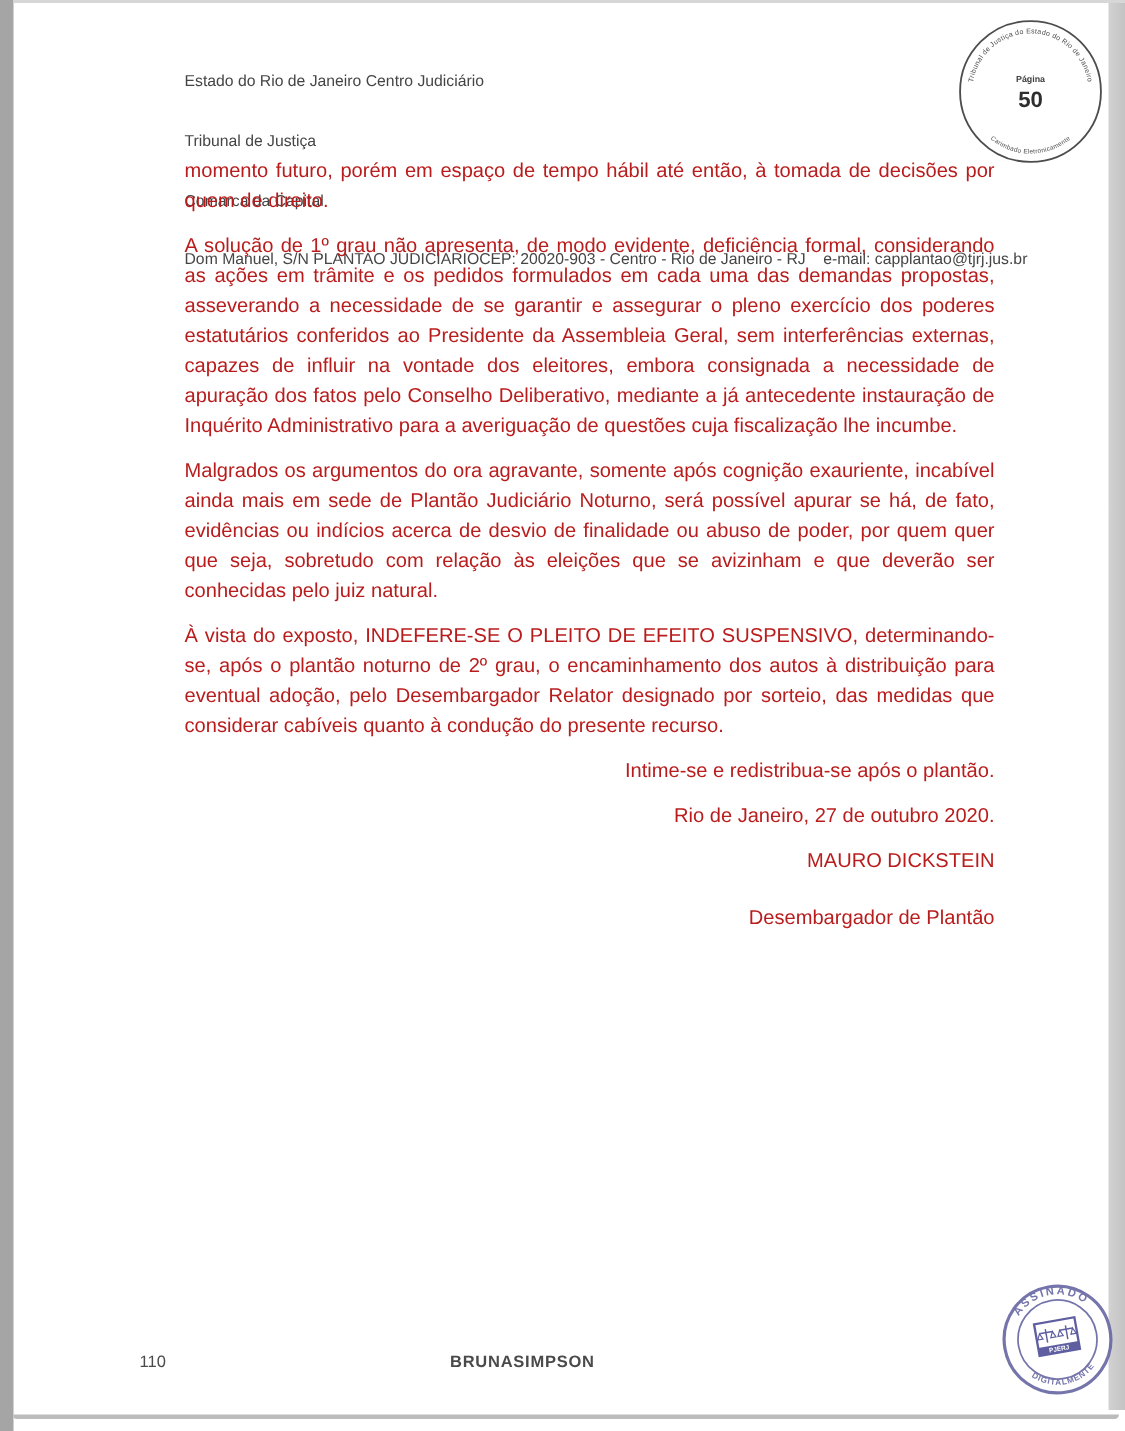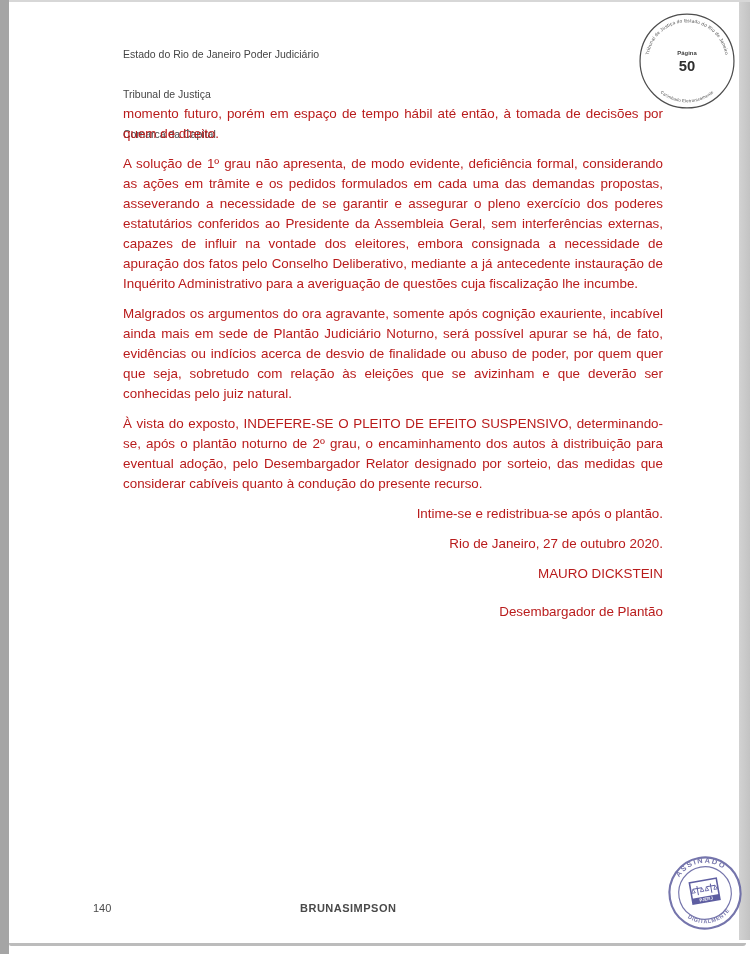--- a/index.html
+++ b/index.html
@@ -41,23 +41,24 @@
 </style>
 </head>
 <body>
 
 <div class="edge-left"></div>
 <div class="edge-top"></div>
 <div class="edge-right"></div>
 <div class="edge-bottom"></div>
 
 <div class="header">
-  <div>Estado do Rio de Janeiro Poder Judiciário</div>
+  <div>Estado do Rio de Janeiro Centro Judiciário</div>
   <div>Tribunal de Justiça</div>
   <div>Comarca da Capital</div>
+  <div>Dom Manuel, S/N PLANTAO JUDICIARIOCEP: 20020-903 - Centro - Rio de Janeiro - RJ    e-mail: capplantao@tjrj.jus.br</div>
 </div>
 
 <div class="page-stamp">
   <svg viewBox="0 0 96 96">
     <circle cx="48" cy="48" r="46" fill="none" stroke="#4d4d4d" stroke-width="1.2"></circle>
     <defs>
       <path id="arcTopP" d="M 12.3 61 A 38 38 0 1 1 83.7 61"></path>
       <path id="arcBottomP" d="M 19.0 76.5 A 41 41 0 0 0 77.0 76.5"></path>
     </defs>
     <text font-size="4.6" fill="#4d4d4d" letter-spacing="0.2">
@@ -75,21 +76,21 @@
   <p>momento futuro, porém em espaço de tempo hábil até então, à tomada de decisões por quem de direito.</p>
   <p>A solução de 1º grau não apresenta, de modo evidente, deficiência formal, considerando as ações em trâmite e os pedidos formulados em cada uma das demandas propostas, asseverando a necessidade de se garantir e assegurar o pleno exercício dos poderes estatutários conferidos ao Presidente da Assembleia Geral, sem interferências externas, capazes de influir na vontade dos eleitores, embora consignada a necessidade de apuração dos fatos pelo Conselho Deliberativo, mediante a já antecedente instauração de Inquérito Administrativo para a averiguação de questões cuja fiscalização lhe incumbe.</p>
   <p>Malgrados os argumentos do ora agravante, somente após cognição exauriente, incabível ainda mais em sede de Plantão Judiciário Noturno, será possível apurar se há, de fato, evidências ou indícios acerca de desvio de finalidade ou abuso de poder, por quem quer que seja, sobretudo com relação às eleições que se avizinham e que deverão ser conhecidas pelo juiz natural.</p>
   <p>À vista do exposto, INDEFERE-SE O PLEITO DE EFEITO SUSPENSIVO, determinando-se, após o plantão noturno de 2º grau, o encaminhamento dos autos à distribuição para eventual adoção, pelo Desembargador Relator designado por sorteio, das medidas que considerar cabíveis quanto à condução do presente recurso.</p>
   <p class="nojust">Intime-se e redistribua-se após o plantão.</p>
   <p class="nojust">Rio de Janeiro, 27 de outubro 2020.</p>
   <p class="nojust">MAURO DICKSTEIN</p>
   <p class="nojust extra-gap">Desembargador de Plantão</p>
 </div>
 
-<div class="footer-num">140</div>
+<div class="footer-num">110</div>
 <div class="footer-name">BRUNASIMPSON</div>
 
 <div class="sig-stamp">
   <svg viewBox="0 0 78 78">
     <circle cx="39" cy="39" r="36.5" fill="#ffffff" stroke="#6a6aa5" stroke-width="2.2"></circle>
     <circle cx="39" cy="39" r="27" fill="none" stroke="#6a6aa5" stroke-width="1.2"></circle>
     <defs>
       <path id="sigTopP" d="M 9.9 28.4 A 31 31 0 0 1 68.1 28.4"></path>
       <path id="sigBotP" d="M 13.6 56.8 A 31 31 0 0 0 64.4 56.8"></path>
     </defs>

